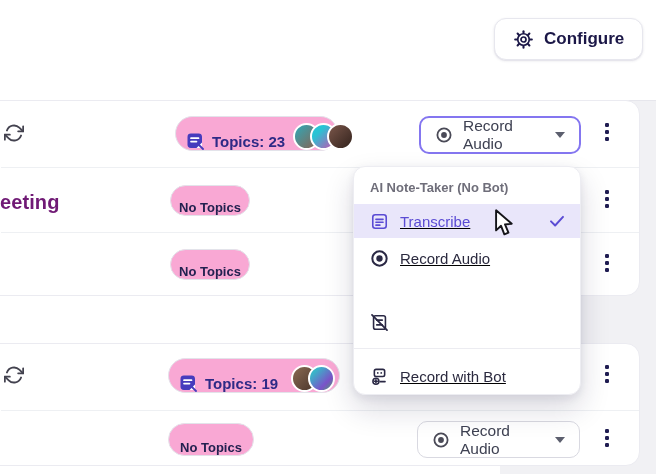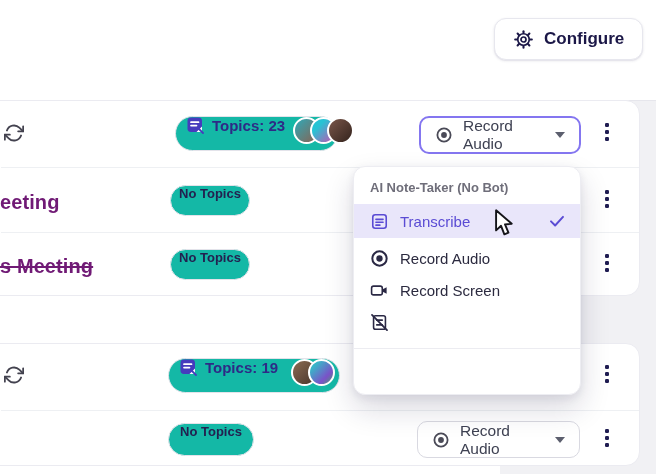--- a/index.html
+++ b/index.html
@@ -22,21 +22,21 @@
   .left-underlay { position:absolute; left:0; top:101px; width:500px; bottom:0; background:#fff; }
   .card { position:absolute; left:-24px; right:16px; background:#fff; border:1px solid #ebebf1; border-radius:14px; }
   .card-1 { top:100px; height:196px; }
   .card-2 { top:343px; height:123px; }
   .divider { position:absolute; left:0; right:16px; height:1px; background:#eef0f3; }
   
   .recurring { position:absolute; left:4px; width:20px; height:20px; }
   .row-title { position:absolute; left:0; font-size:20px; font-weight:700; color:#701a75; letter-spacing:.1px; }
   .row-title.cancelled { text-decoration:line-through; text-decoration-thickness:2px; }
   .pill {
-    position:absolute; display:flex; align-items:flex-start; background:#14b8a6;
+    position:absolute; display:flex; align-items:flex-end; background:#f9a8d4;
     border:1.5px solid #e3e3ea; border-radius:20px;
   }
   .pill-topics { padding:0 4px 0 11px; gap:8px; height:35px; }
   .pill-topics .pill-label { font-size:15px; font-weight:700; color:#2e2a86; white-space:nowrap; }
   .pill-none { justify-content:center; height:31px; }
   .pill-none .pill-label { font-size:13px; font-weight:700; color:#232150; }
   .avatar-stack { display:flex; }
   .avatar { width:27px; height:27px; border-radius:50%; border:2px solid #fff; }
   .avatar + .avatar { margin-left:-10px; }
   .av-a { background:linear-gradient(135deg,#2fa9b8,#8a6150); }
@@ -56,21 +56,21 @@
   .kebab { position:absolute; display:flex; flex-direction:column; gap:3.5px; padding:4px 6px; cursor:pointer; }
   .kebab i { width:3.6px; height:3.6px; border-radius:1.2px; background:#201d52; }
   
   .menu {
     position:absolute; left:353px; top:166px; width:228px; height:229px; z-index:50;
     background:#fff; border:1px solid #ededf2; border-radius:12px;
     box-shadow:0 14px 30px rgba(23,21,60,.16), 0 3px 8px rgba(23,21,60,.08);
     text-align:right;
   }
   .menu-section { position:absolute; left:16px; top:13px; font-size:13px; font-weight:600; color:#6f6e7a; }
-  .menu-item { position:absolute; left:0; right:0; display:flex; align-items:center; gap:11px; padding:0 14px 0 16px; cursor:pointer; }
+  .menu-item { position:absolute; left:0; right:0; display:flex; align-items:center; gap:11px; padding:0 14px 0 16px; cursor:pointer;text-decoration:underline; }
   .menu-item .mi-label { font-size:15px; color:#2b2a3f; }
   .mi-selected { background:#e9e6fa; }
   .mi-selected .mi-label { color:#5a4bd4; font-weight:500; }
   .mi-check { margin-left:auto; }
   .menu-divider { position:absolute; left:0; right:0; top:181px; height:1px; background:#ececf1; }
   .cursor { position:absolute; left:492px; top:209px; z-index:100; }
 </style>
 </head>
 <body>
 
@@ -152,21 +152,20 @@
   <div class="row-title" style="top:191px">eeting</div>
   <div class="pill pill-none" style="left:170px; top:185px; width:80px;">
     <span class="pill-label">No Topics</span>
   </div>
   <div class="kebab" style="left:599px; top:186px;">
       <i></i>
       <i></i>
       <i></i>
     </div>
 
-  <div class="row-title cancelled" style="top:255px">s Meeting</div>
   <div class="pill pill-none" style="left:170px; top:249px; width:80px;">
     <span class="pill-label">No Topics</span>
   </div>
   <div class="kebab" style="left:599px; top:250px;">
       <i></i>
       <i></i>
       <i></i>
     </div>
 
   <span class="recurring" style="top:365px">
@@ -240,43 +239,48 @@
     <div class="menu-item" style="top:75px; height:32px;">
       <span style="display:flex">
         <svg width="19" height="19" viewBox="0 0 18 18">
             <circle cx="9" cy="9" r="6.8" fill="none" stroke="#2a2844" stroke-width="1.9"></circle>
             <circle cx="9" cy="9" r="3" fill="#2a2844"></circle>
           </svg>
       </span>
       <span class="mi-label">Record Audio</span>
     </div>
 
-    <div class="menu-item" style="top:107px; height:32px;">
-      <span style="display:flex">
-        <svg width="19" height="19" viewBox="0 0 24 24" fill="none" stroke="#2a2844" stroke-width="2" stroke-linejoin="round">
-          <rect x="2" y="6.5" width="13.5" height="11" rx="2.5"></rect>
-          <path d="M15.5 10.8 21 8v8l-5.5-2.8z" fill="#2a2844" stroke="none"></path>
-        </svg>
-      </span>
-      <span class="mi-label">Record Screen</span>
-    </div>
 
     <div class="menu-item" style="top:139px; height:32px;">
       <span style="display:flex">
         <svg width="19" height="19" viewBox="0 0 24 24" fill="none" stroke="#2a2844" stroke-width="2" stroke-linecap="round">
           <rect x="4.5" y="3.5" width="15" height="17" rx="2.6"></rect>
           <line x1="8.5" y1="9" x2="15.5" y2="9"></line>
           <line x1="8.5" y1="15" x2="15.5" y2="15"></line>
           <line x1="2.5" y1="2.5" x2="21.5" y2="21.5" stroke-width="2.3"></line>
         </svg>
       </span>
     </div>
 
     <div class="menu-divider"></div>
 
+    <div class="menu-item" style="top:192px; height:34px;">
+      <span style="display:flex">
+        <svg width="19" height="19" viewBox="0 0 24 24" fill="none" stroke="#2a2844" stroke-width="2" stroke-linecap="round" stroke-linejoin="round">
+          <rect x="5.5" y="3" width="13" height="9" rx="2.2"></rect>
+          <circle cx="9.8" cy="7.5" r="1.1" fill="#2a2844" stroke="none"></circle>
+          <circle cx="14.2" cy="7.5" r="1.1" fill="#2a2844" stroke="none"></circle>
+          <path d="M13 18.5h6"></path>
+          <circle cx="7.5" cy="18" r="3.8" fill="#fff"></circle>
+          <line x1="7.5" y1="16.2" x2="7.5" y2="19.8"></line>
+          <line x1="5.7" y1="18" x2="9.3" y2="18"></line>
+        </svg>
+      </span>
+      <span class="mi-label">Record with Bot</span>
+    </div>
   </div>
 
   <div class="cursor">
     <svg width="26" height="28" viewBox="0 0 17 22">
       <path d="M1.5 1 L1.5 16.8 L5.4 13.2 L8 19.9 L11.2 18.6 L8.5 12.1 L13.8 11.6 Z" fill="#fff" stroke="#15151a" stroke-width="1.5" stroke-linejoin="round"></path>
     </svg>
   </div>
 
 </div>
 

